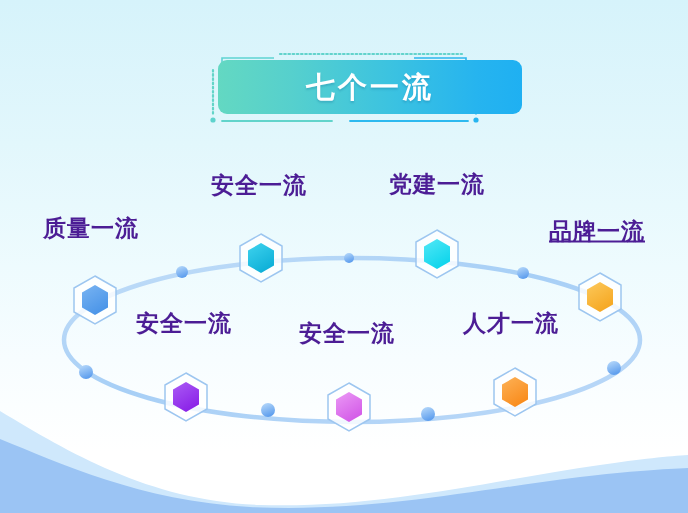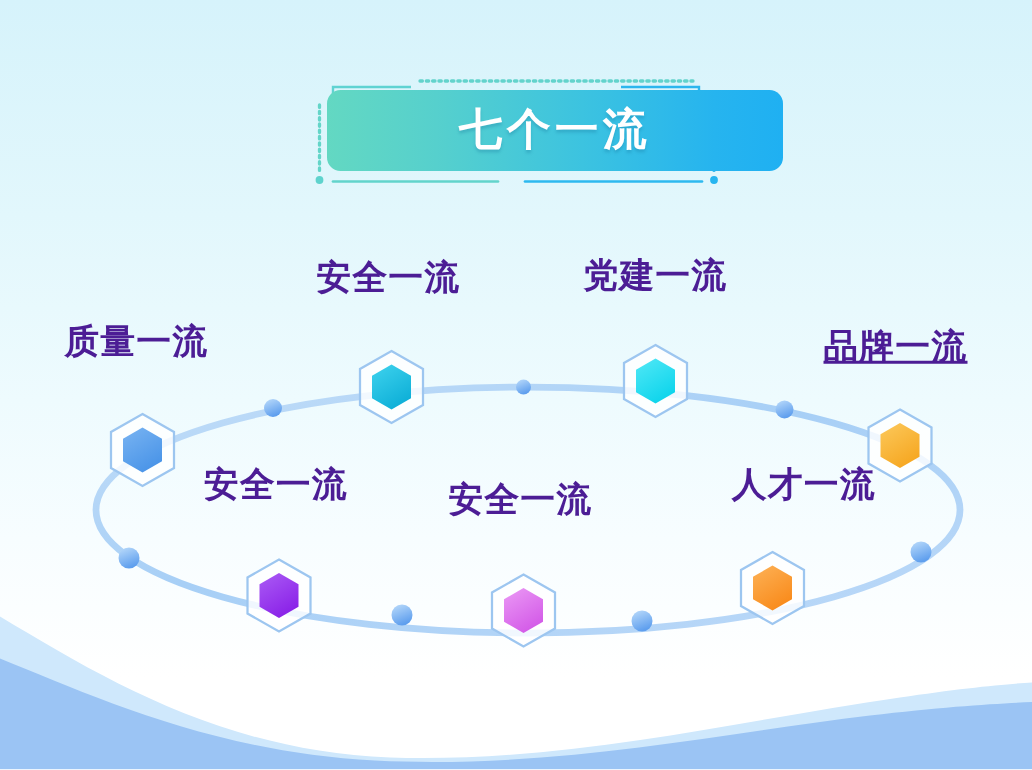--- a/index.html
+++ b/index.html
@@ -149,21 +149,21 @@
       </g>
   </svg>
 
   <div id="labels">
       <div class="label" style="left: 91px; top: 228px;">质量一流</div>
       <div class="label" style="left: 259px; top: 185px;">安全一流</div>
       <div class="label" style="left: 437px; top: 184px;">党建一流</div>
       <div class="label" style="left: 597px; top: 231px; text-decoration: underline;">品牌一流</div>
       <div class="label" style="left: 184px; top: 323px;">安全一流</div>
       <div class="label" style="left: 347px; top: 333px;">安全一流</div>
-      <div class="label" style="left: 536px; top: 323px; text-align: right;">人才一流</div>
+      <div class="label" style="left: 511px; top: 323px; text-align: right;">人才一流</div>
     </div>
 
   <div class="title-wrap">
     <svg class="title-frame" viewBox="0 0 288 78">
 
       <path d="M22,28 L22,10 L74,10" fill="none" stroke="#5fd3d2" stroke-width="1.6"></path>
 
       <path d="M214,10 L266,10 L266,28" fill="none" stroke="#2bb6ee" stroke-width="1.6"></path>
 
       <line x1="80" y1="6" x2="262" y2="6" stroke="#63d3cc" stroke-width="2.2" stroke-dasharray="1.6 2.6" stroke-linecap="round"></line>

